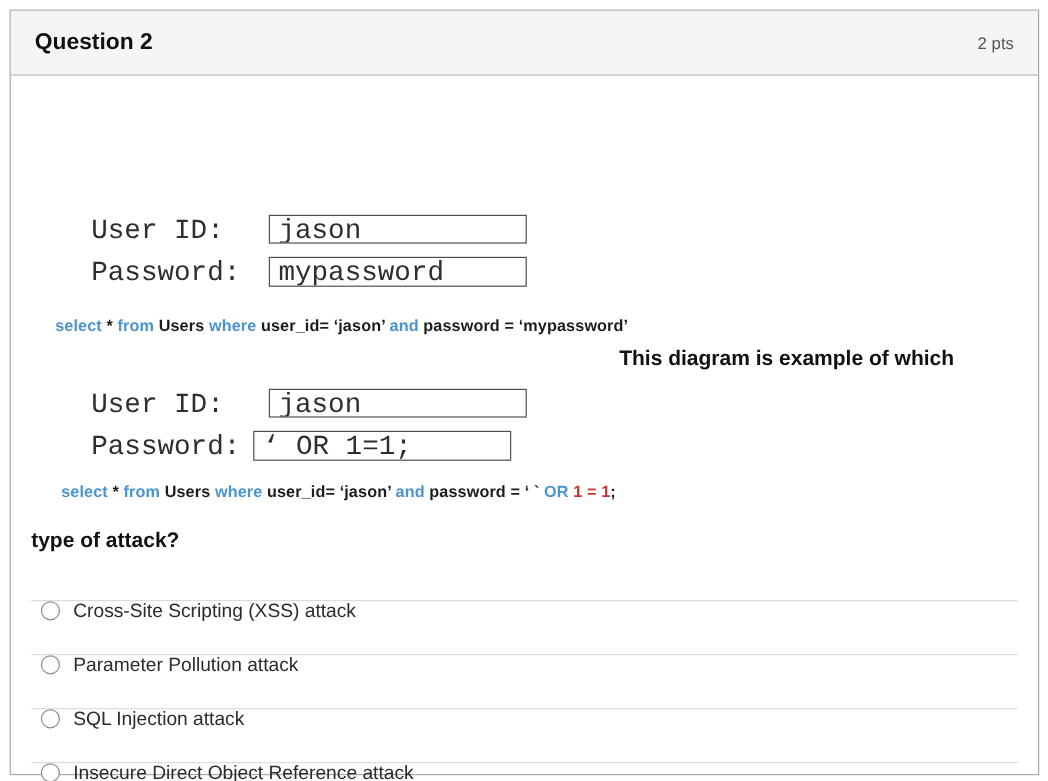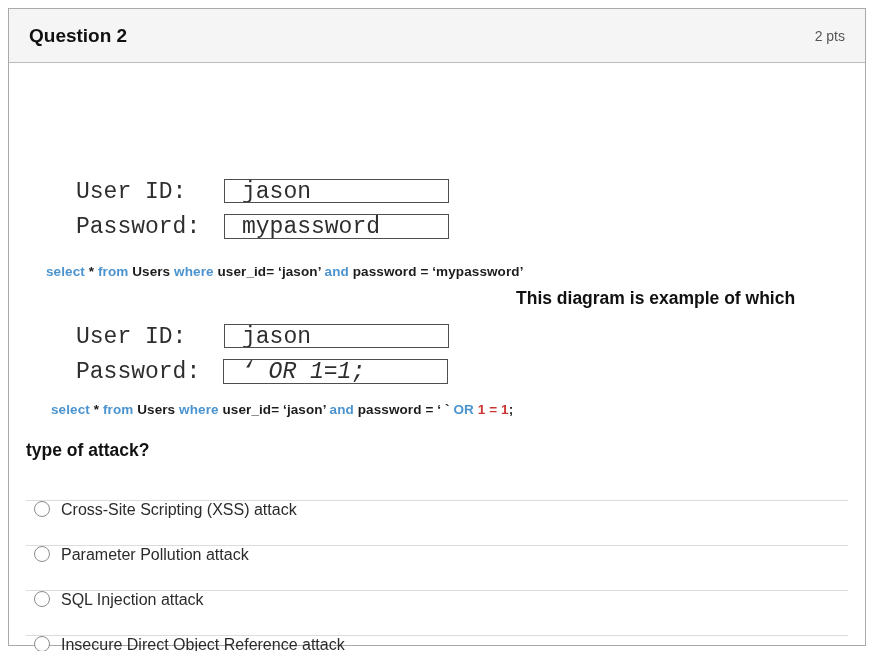--- a/index.html
+++ b/index.html
@@ -15,31 +15,31 @@
   }
   .q-title{font-size:19px;font-weight:bold;color:#111;}
   .q-pts{font-size:14px;color:#555;}
   .card-body{position:relative;width:100%;height:581px;}
   
   .mono-label,.mono-input{
     position:absolute;font-family:"Liberation Mono","DejaVu Sans Mono",monospace;
     color:#2e2e2e;font-size:23px;line-height:23px;white-space:pre;
   }
   .mono-input{
-    border:1px solid #4f4f4f;background:#fff;width:206px;padding-left:17px;
+    border:1px solid #4f4f4f;background:#fff;width:206px;padding-left:7px;
     box-sizing:content-box;overflow:hidden;
   }
   .lbl-u1{left:67px;top:118px;}
   .inp-u1{left:215px;top:116px;height:22px;line-height:24px;}
   .lbl-p1{left:67px;top:153px;}
   .inp-p1{left:215px;top:151px;height:23px;line-height:25px;}
   .lbl-u2{left:67px;top:263px;}
   .inp-u2{left:215px;top:261px;height:22px;line-height:24px;}
   .lbl-p2{left:67px;top:298px;}
-  .inp-p2{left:214px;top:296px;height:23px;line-height:25px;font-style:italic;}
+  .inp-p2{left:202px;top:296px;height:23px;line-height:25px;}
   .sql{
     position:absolute;font-size:13.5px;font-weight:bold;white-space:pre;
     letter-spacing:0.1px;
   }
   .sql1{left:37px;top:201px;}
   .sql2{left:42px;top:339px;}
   .tok-kw{color:#4b94cf;}
   .tok-text{color:#1c1c1c;}
   .tok-red{color:#cc3333;}
   .q-text{position:absolute;font-size:17.5px;font-weight:bold;color:#111;}

